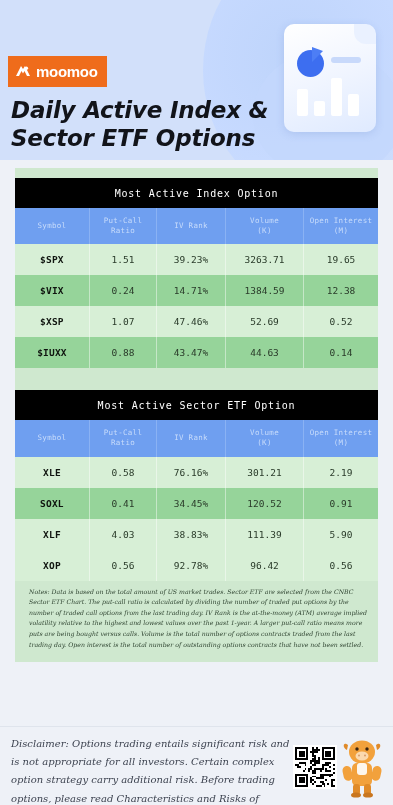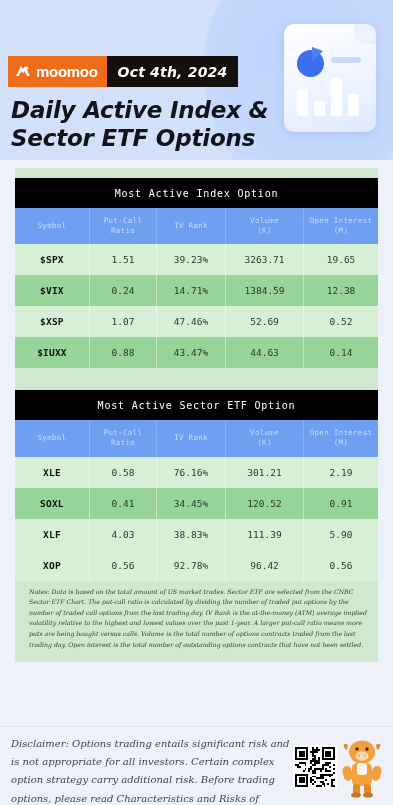--- a/index.html
+++ b/index.html
@@ -316,21 +316,20 @@
     <div class="badge-row">
       <div class="badge-logo">
         <span class="mark">
           <svg width="18" height="18" viewBox="0 0 18 18">
             <path d="M2 13 L7 3 L9 6 L11 3 L16 13 L13 13 L10.5 8 L9 10.5 L7.5 8 L5 13 Z" fill="#ffffff"></path>
             <circle cx="12.4" cy="5.2" r="1.7" fill="#ffffff"></circle>
           </svg>
         </span>
         <span class="wordmark">moomoo</span>
       </div>
-      <div class="badge-date">Oct 4th, 2024</div>
     </div>
 
     <div class="header-title">
       <div>Daily Active Index &amp;</div>
       <div>Sector ETF Options</div>
     </div>
   </div>
 
   <div class="rail-l"></div>
   <div class="rail-r"></div>

